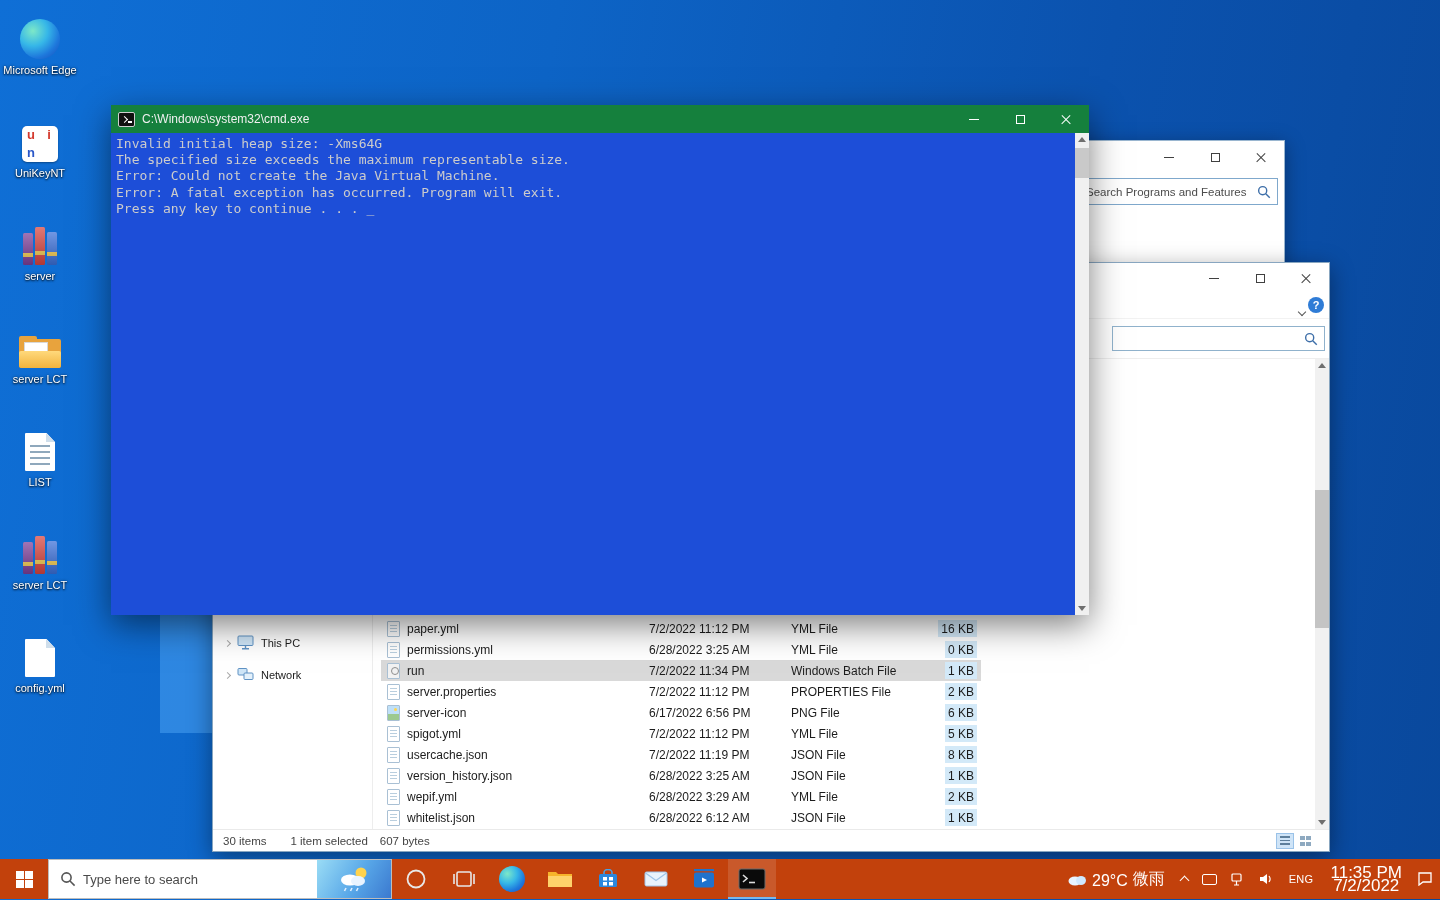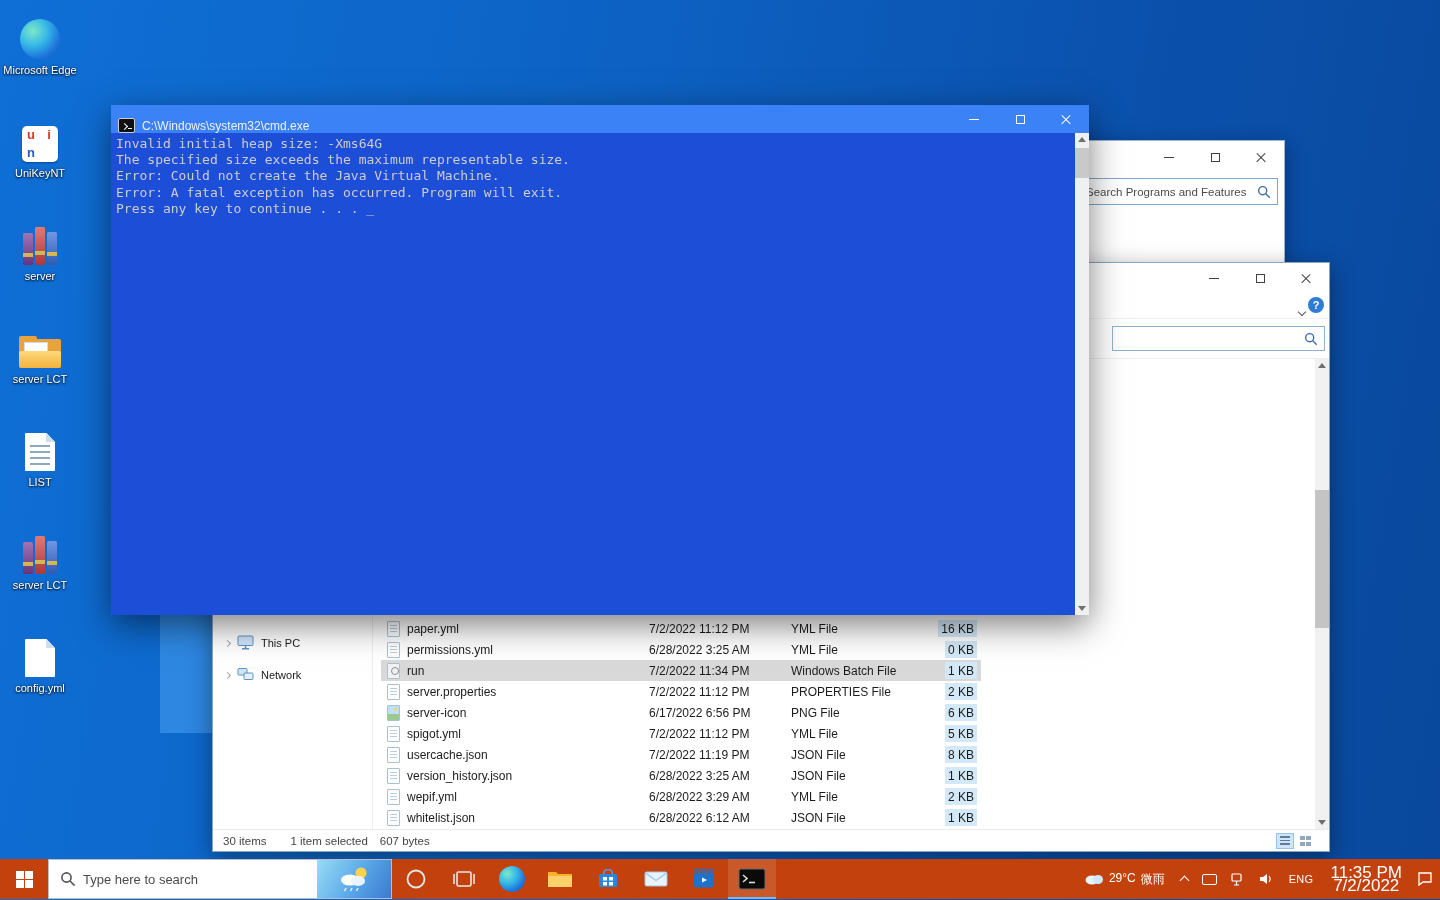--- a/index.html
+++ b/index.html
@@ -105,21 +105,21 @@
   .vb.active{background:#cfe4f7;outline:1px solid #9ac2e8}
   .vb .lines{width:10px;height:9px;background:repeating-linear-gradient(to bottom,#5e7f9c 0 1.5px,transparent 1.5px 3.5px)}
   .vb .thumbs{width:11px;height:10px;background:
      linear-gradient(#8ea9c0,#8ea9c0) 0 0/5px 4px no-repeat,
      linear-gradient(#8ea9c0,#8ea9c0) 6px 0/5px 4px no-repeat,
      linear-gradient(#8ea9c0,#8ea9c0) 0 6px/5px 4px no-repeat,
      linear-gradient(#8ea9c0,#8ea9c0) 6px 6px/5px 4px no-repeat}
 
   
   .cmdw{position:absolute;left:111px;top:105px;width:978px;height:510px;z-index:30;box-shadow:0 10px 32px rgba(0,0,0,.5)}
-  .cmd-titlebar{height:28px;background:#3b82f6;display:flex;align-items:flex-end;padding-left:7px}
+  .cmd-titlebar{height:28px;background:#15803d;display:flex;align-items:center;padding-left:7px}
   .cmdicon{width:17px;height:15px;background:#101010;border:1px solid #cfcfcf;border-radius:2px;position:relative;flex:none}
   .cmdicon::before{content:"";position:absolute;left:3px;top:4.5px;width:4px;height:4px;border-right:1.3px solid #fff;border-top:1.3px solid #fff;transform:rotate(45deg)}
   .cmdicon::after{content:"";position:absolute;left:9px;bottom:3px;width:4px;height:1.2px;background:#fff}
   .cmd-title{color:#f0f0f0;font-size:12px;margin-left:7px}
   .cmd-body{position:relative;height:482px;background:#1d4ed8;overflow:hidden}
   .cmd-lines{padding:3px 5px;font-family:"DejaVu Sans Mono","Liberation Mono",monospace;font-size:13px;line-height:16.2px;color:#cccccc;white-space:pre}
   .ccursor{color:#cccccc}
   .cmd-scroll{position:absolute;right:0;top:0;bottom:0;width:14px;background:#f0f0f0;display:flex;flex-direction:column;align-items:center}
   .cmd-scroll .sthumb2{width:14px;height:30px;background:#c9c9c9;margin-top:2px;flex:none}
 
@@ -128,21 +128,21 @@
   .tb-btn{width:48px;display:flex;align-items:center;justify-content:center;position:relative;flex:none}
   .tb-btn.active{background:rgba(255,255,255,.13)}
   .tb-btn.active::after{content:"";position:absolute;left:0;right:0;bottom:0;height:2px;background:#76b9f0}
   .tb-search{width:344px;background:#fff;display:flex;align-items:center;border:1px solid #bdbdbd;flex:none}
   .tb-search .mag{margin:0 7px 0 11px;color:#555}
   .tb-search input{flex:1;min-width:0;border:0;outline:0;font-size:13px;color:#333;font-family:inherit;background:transparent}
   .tb-search input::placeholder{color:#4a4a4a}
   .weather-chip{width:74px;height:100%;margin-left:4px;flex:none;display:flex;align-items:center;justify-content:center;overflow:hidden;
      background:linear-gradient(120deg,#9adcf5 0%,#58a7e8 55%,#3b79cf 100%)}
   .tray{margin-left:auto;display:flex;align-items:center;color:#fff}
-  .tray-weather{display:flex;align-items:flex-start;gap:5px;padding:0 9px;font-size:12px}
+  .tray-weather{display:flex;align-items:flex-end;gap:5px;padding:0 9px;font-size:16px}
   .tray-item{padding:0 7px;display:flex;align-items:center;height:100%}
   .chev-up{width:7px;height:7px;border-left:1.5px solid #fff;border-top:1.5px solid #fff;transform:rotate(45deg);margin-top:3px}
   .tablet-ic{width:15px;height:11px;border:1.4px solid #fff;border-radius:2px}
   .lang{font-size:11px;letter-spacing:.3px;padding:0 9px}
   .clock{font-size:17px;line-height:13px;text-align:center;padding:0 8px}
 </style>
 </head>
 <body>
 
 <div class="screen">

